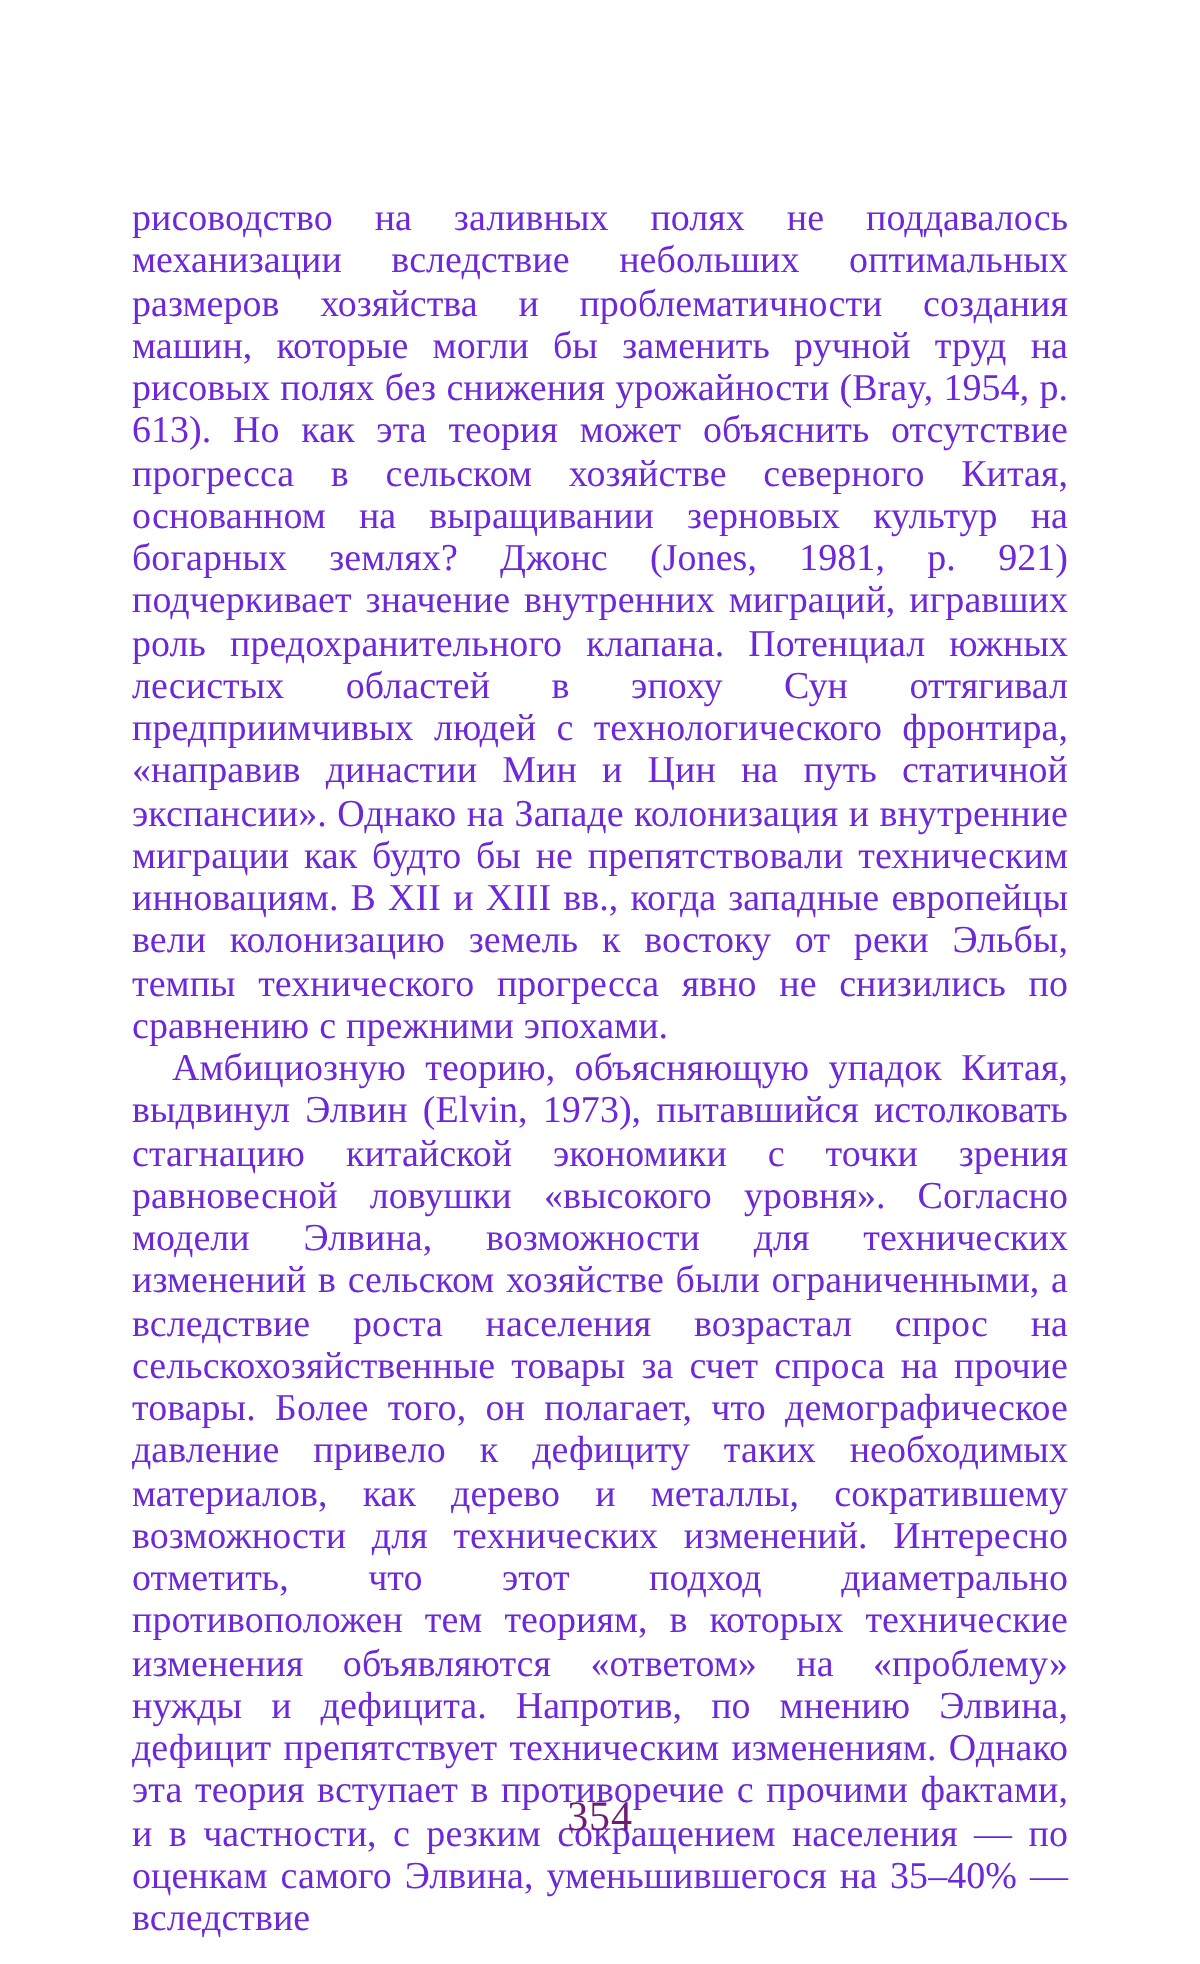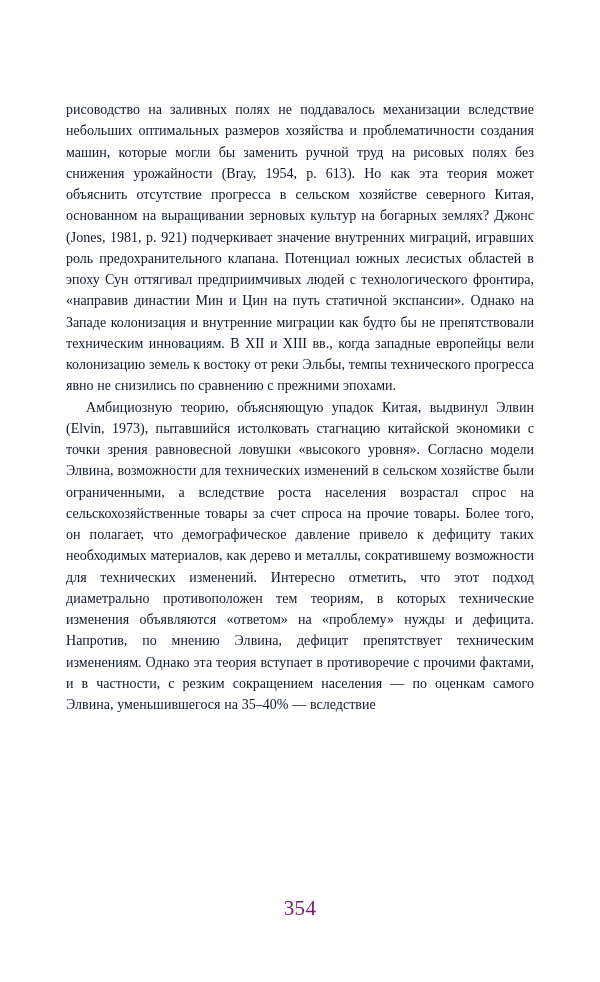--- a/index.html
+++ b/index.html
@@ -46,25 +46,25 @@
   
   .textblock {
     position: absolute;
     top: 99px;
     left: 66px;
     width: 468px;
   }
 
   .para {
     margin: 0;
-    font-size: 14px;
+    font-size: 19px;
     line-height: 21.25px;
     text-align: justify;
     text-justify: inter-word;
-    color: #0f172a;
+    color: #6d28d9;
     letter-spacing: 0.02px;
     word-spacing: 0.2px;
     hyphens: manual;
   }
   .para.indent {
     text-indent: 20px;
   }
   
   .para::after {
     content: "";

